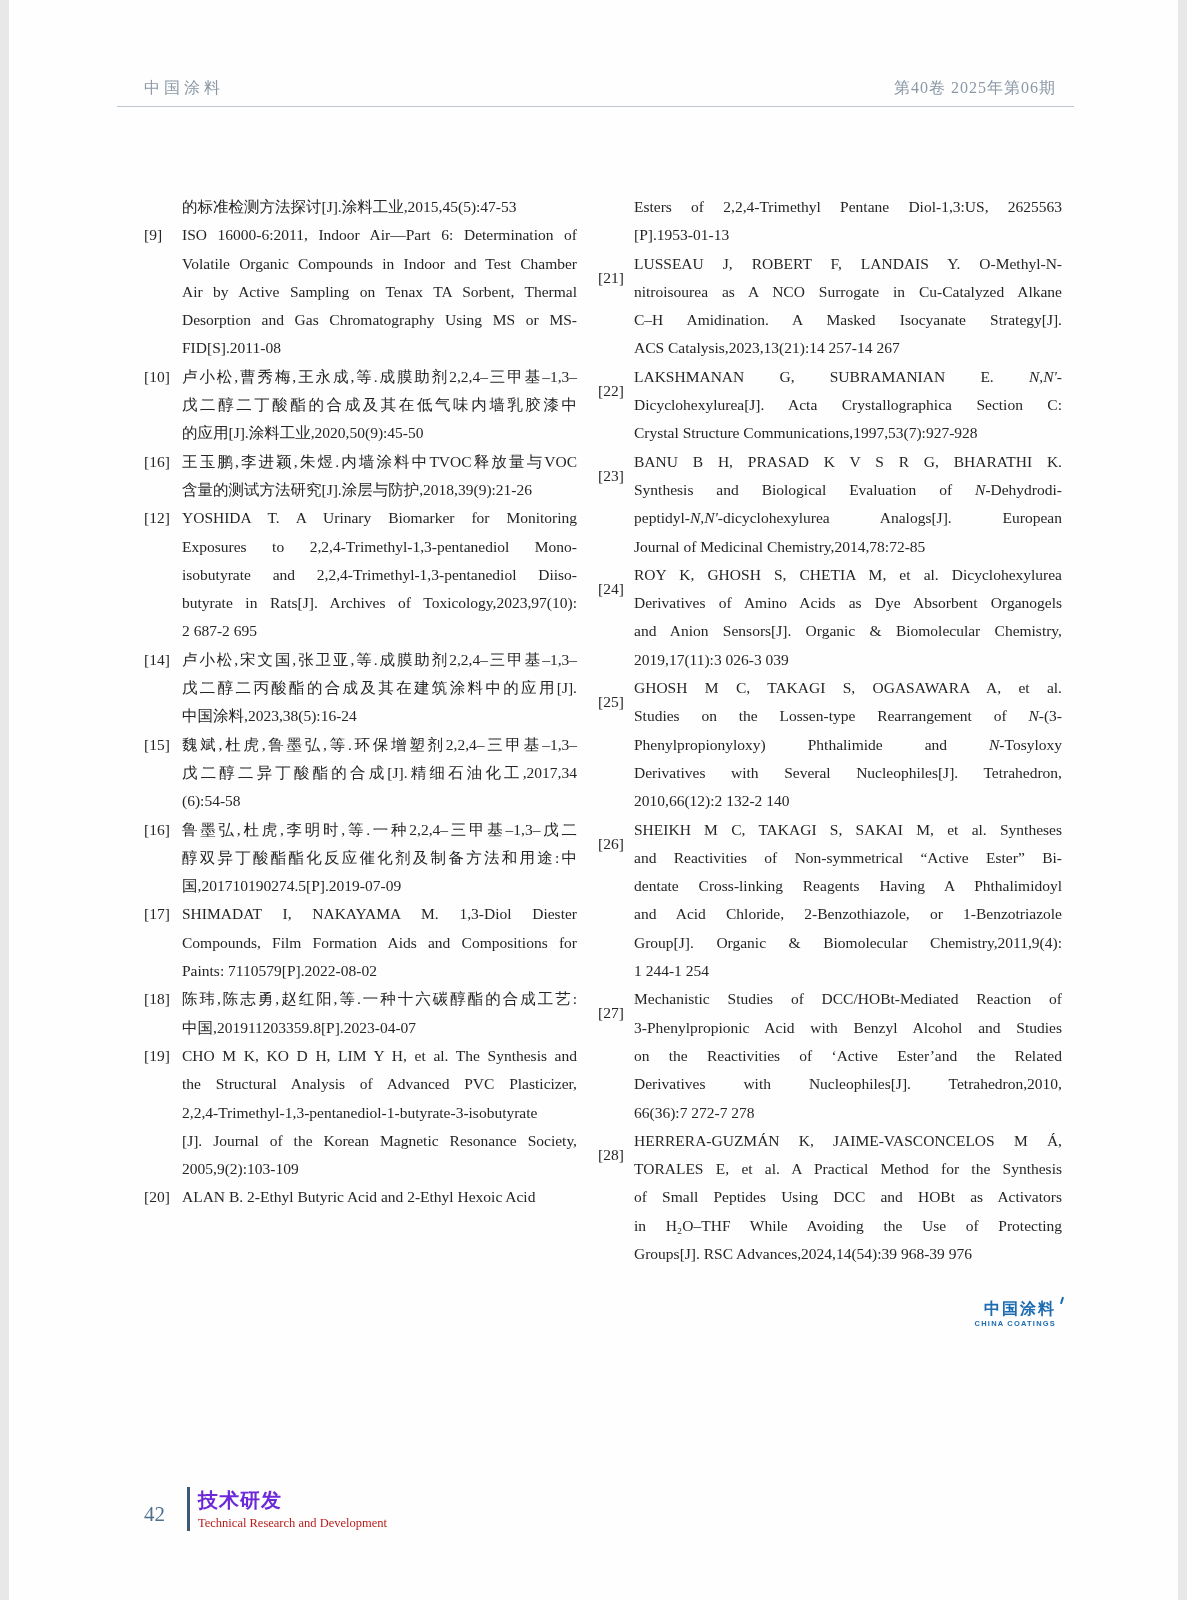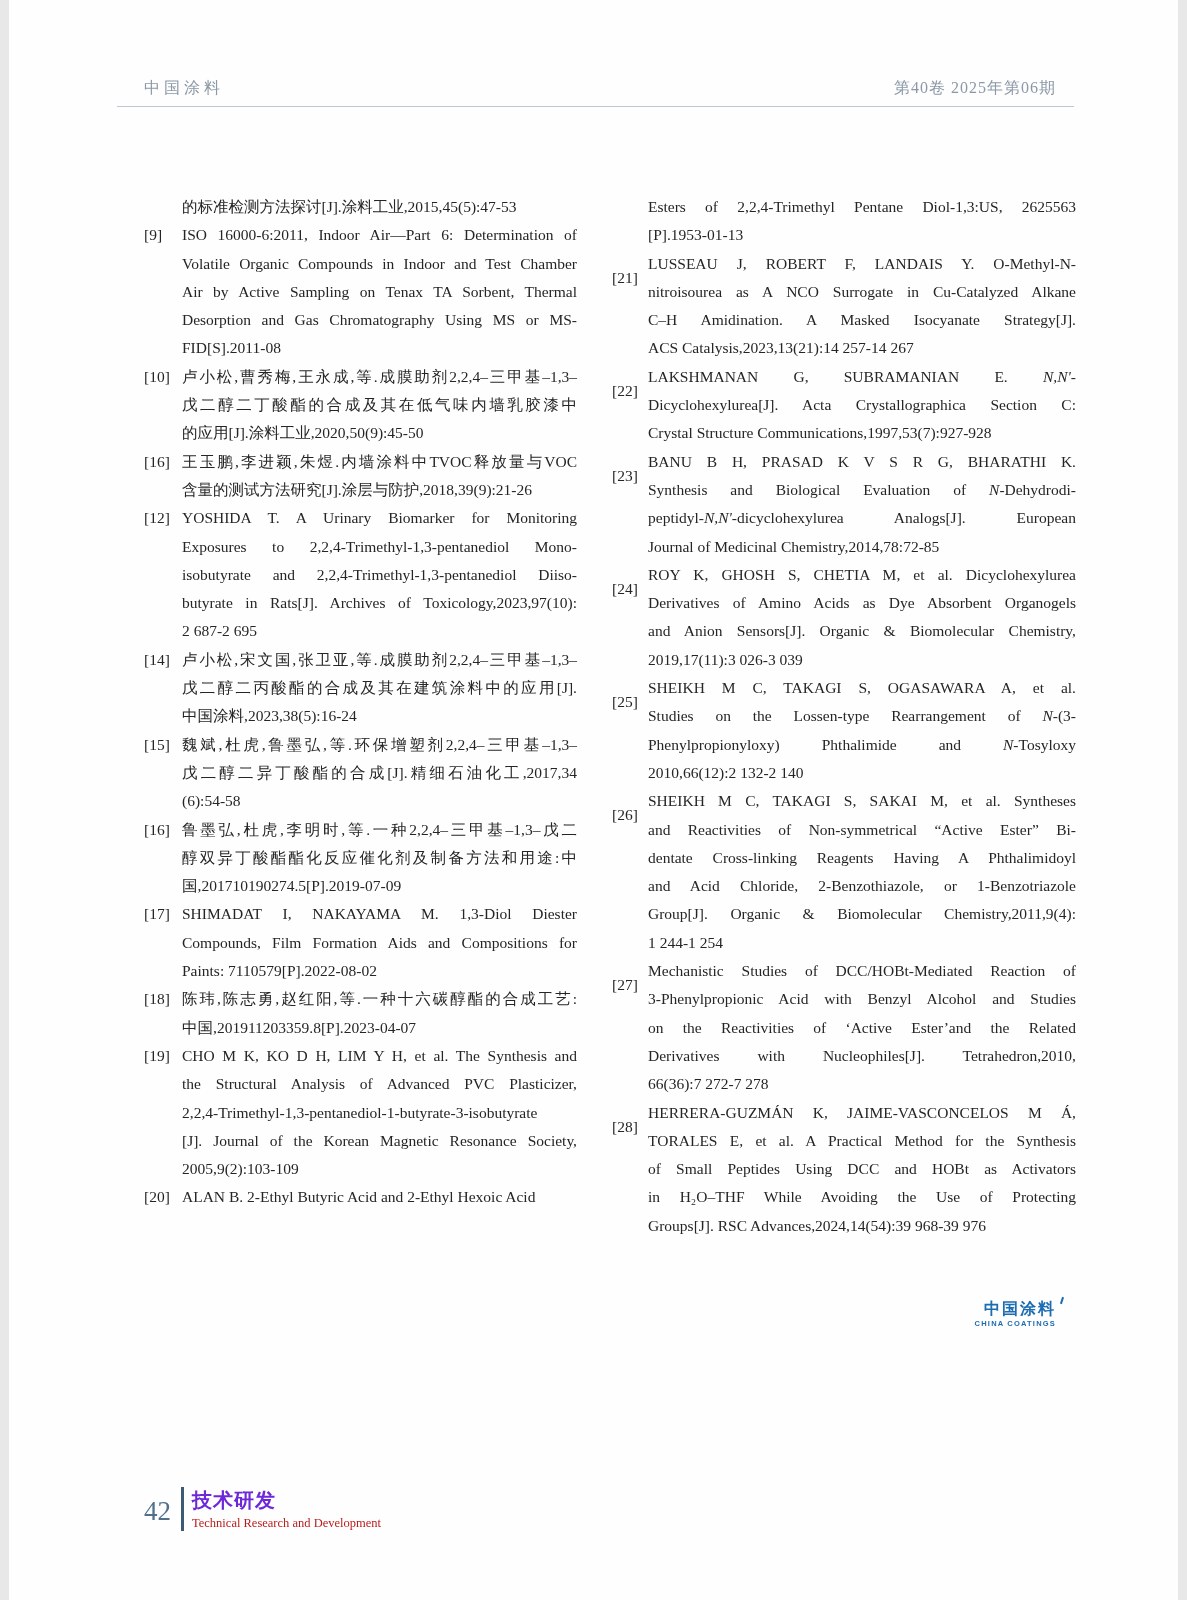--- a/index.html
+++ b/index.html
@@ -20,21 +20,21 @@
   }
   .hdr .jname{letter-spacing:4px;}
   .hdr .issue{letter-spacing:1px;}
   .hdr-rule{
     position:absolute;top:106px;left:108px;right:104px;height:1px;
     background:#bfc8d1;
   }
   
   .refs{
     position:absolute;top:193px;left:135px;
-    display:flex;gap:35px;
+    display:flex;gap:21px;
     font-size:15.5px;line-height:28.3px;
   }
   .col{display:block;}
   .col-left{width:433px;}
   .col-right{width:464px;}
   .ref{display:flex;}
   .ref-label{flex:none;width:38px;}
   .col-right .ref-label{width:36px;margin-top:14px;}
   .ref-text{flex:1 1 auto;min-width:0;}
   .ref-line{text-align:justify;text-align-last:justify;}
@@ -59,22 +59,22 @@
     font-size:7.5px;font-weight:bold;letter-spacing:1.2px;
     font-family:"Liberation Sans","DejaVu Sans",sans-serif;
     margin-top:2px;
   }
   
   .ftr{
     position:absolute;left:135px;top:1487px;
     display:flex;align-items:stretch;
   }
   .pagenum{
-    font-size:27px;color:#4f6f8d;
-    align-self:flex-end;margin-right:10px;line-height:1;
+    font-size:21px;color:#4f6f8d;
+    align-self:flex-end;margin-right:22px;line-height:1;
     padding-bottom:6px;
   }
   .ftr-bar{width:3px;background:#3d5a74;margin-right:8px;}
   .sec-cn{
     font-size:20px;font-weight:bold;color:#6d28d9;
     font-family:"Liberation Sans","DejaVu Sans",sans-serif;
     letter-spacing:1px;
   }
   .sec-en{
     font-size:12.5px;color:#b91c1c;margin-top:2px;
@@ -229,23 +229,24 @@
           <div class="ref-text">
             <div class="ref-line">ROY K, GHOSH S, CHETIA M, et al. Dicyclohexylurea</div>
             <div class="ref-line">Derivatives of Amino Acids as Dye Absorbent Organogels</div>
             <div class="ref-line">and Anion Sensors[J]. Organic &amp; Biomolecular Chemistry,</div>
             <div class="ref-line last">2019,17(11):3 026-3 039</div>
           </div>
         </div>
         <div class="ref">
           <span class="ref-label">[25]</span>
           <div class="ref-text">
-            <div class="ref-line">SHEIKH M C, TAKAGI S, OGASAWARA A, et al.</div>
+            <div class="ref-line">GHOSH M C, TAKAGI S, OGASAWARA A, et al.</div>
             <div class="ref-line">Studies on the Lossen-type Rearrangement of <span class="it">N</span>-(3-</div>
             <div class="ref-line">Phenylpropionyloxy) Phthalimide and <span class="it">N</span>-Tosyloxy</div>
+            <div class="ref-line">Derivatives with Several Nucleophiles[J]. Tetrahedron,</div>
             <div class="ref-line last">2010,66(12):2 132-2 140</div>
           </div>
         </div>
         <div class="ref">
           <span class="ref-label">[26]</span>
           <div class="ref-text">
             <div class="ref-line">SHEIKH M C, TAKAGI S, SAKAI M, et al. Syntheses</div>
             <div class="ref-line">and Reactivities of Non-symmetrical “Active Ester” Bi-</div>
             <div class="ref-line">dentate Cross-linking Reagents Having A Phthalimidoyl</div>
             <div class="ref-line">and Acid Chloride, 2-Benzothiazole, or 1-Benzotriazole</div>

